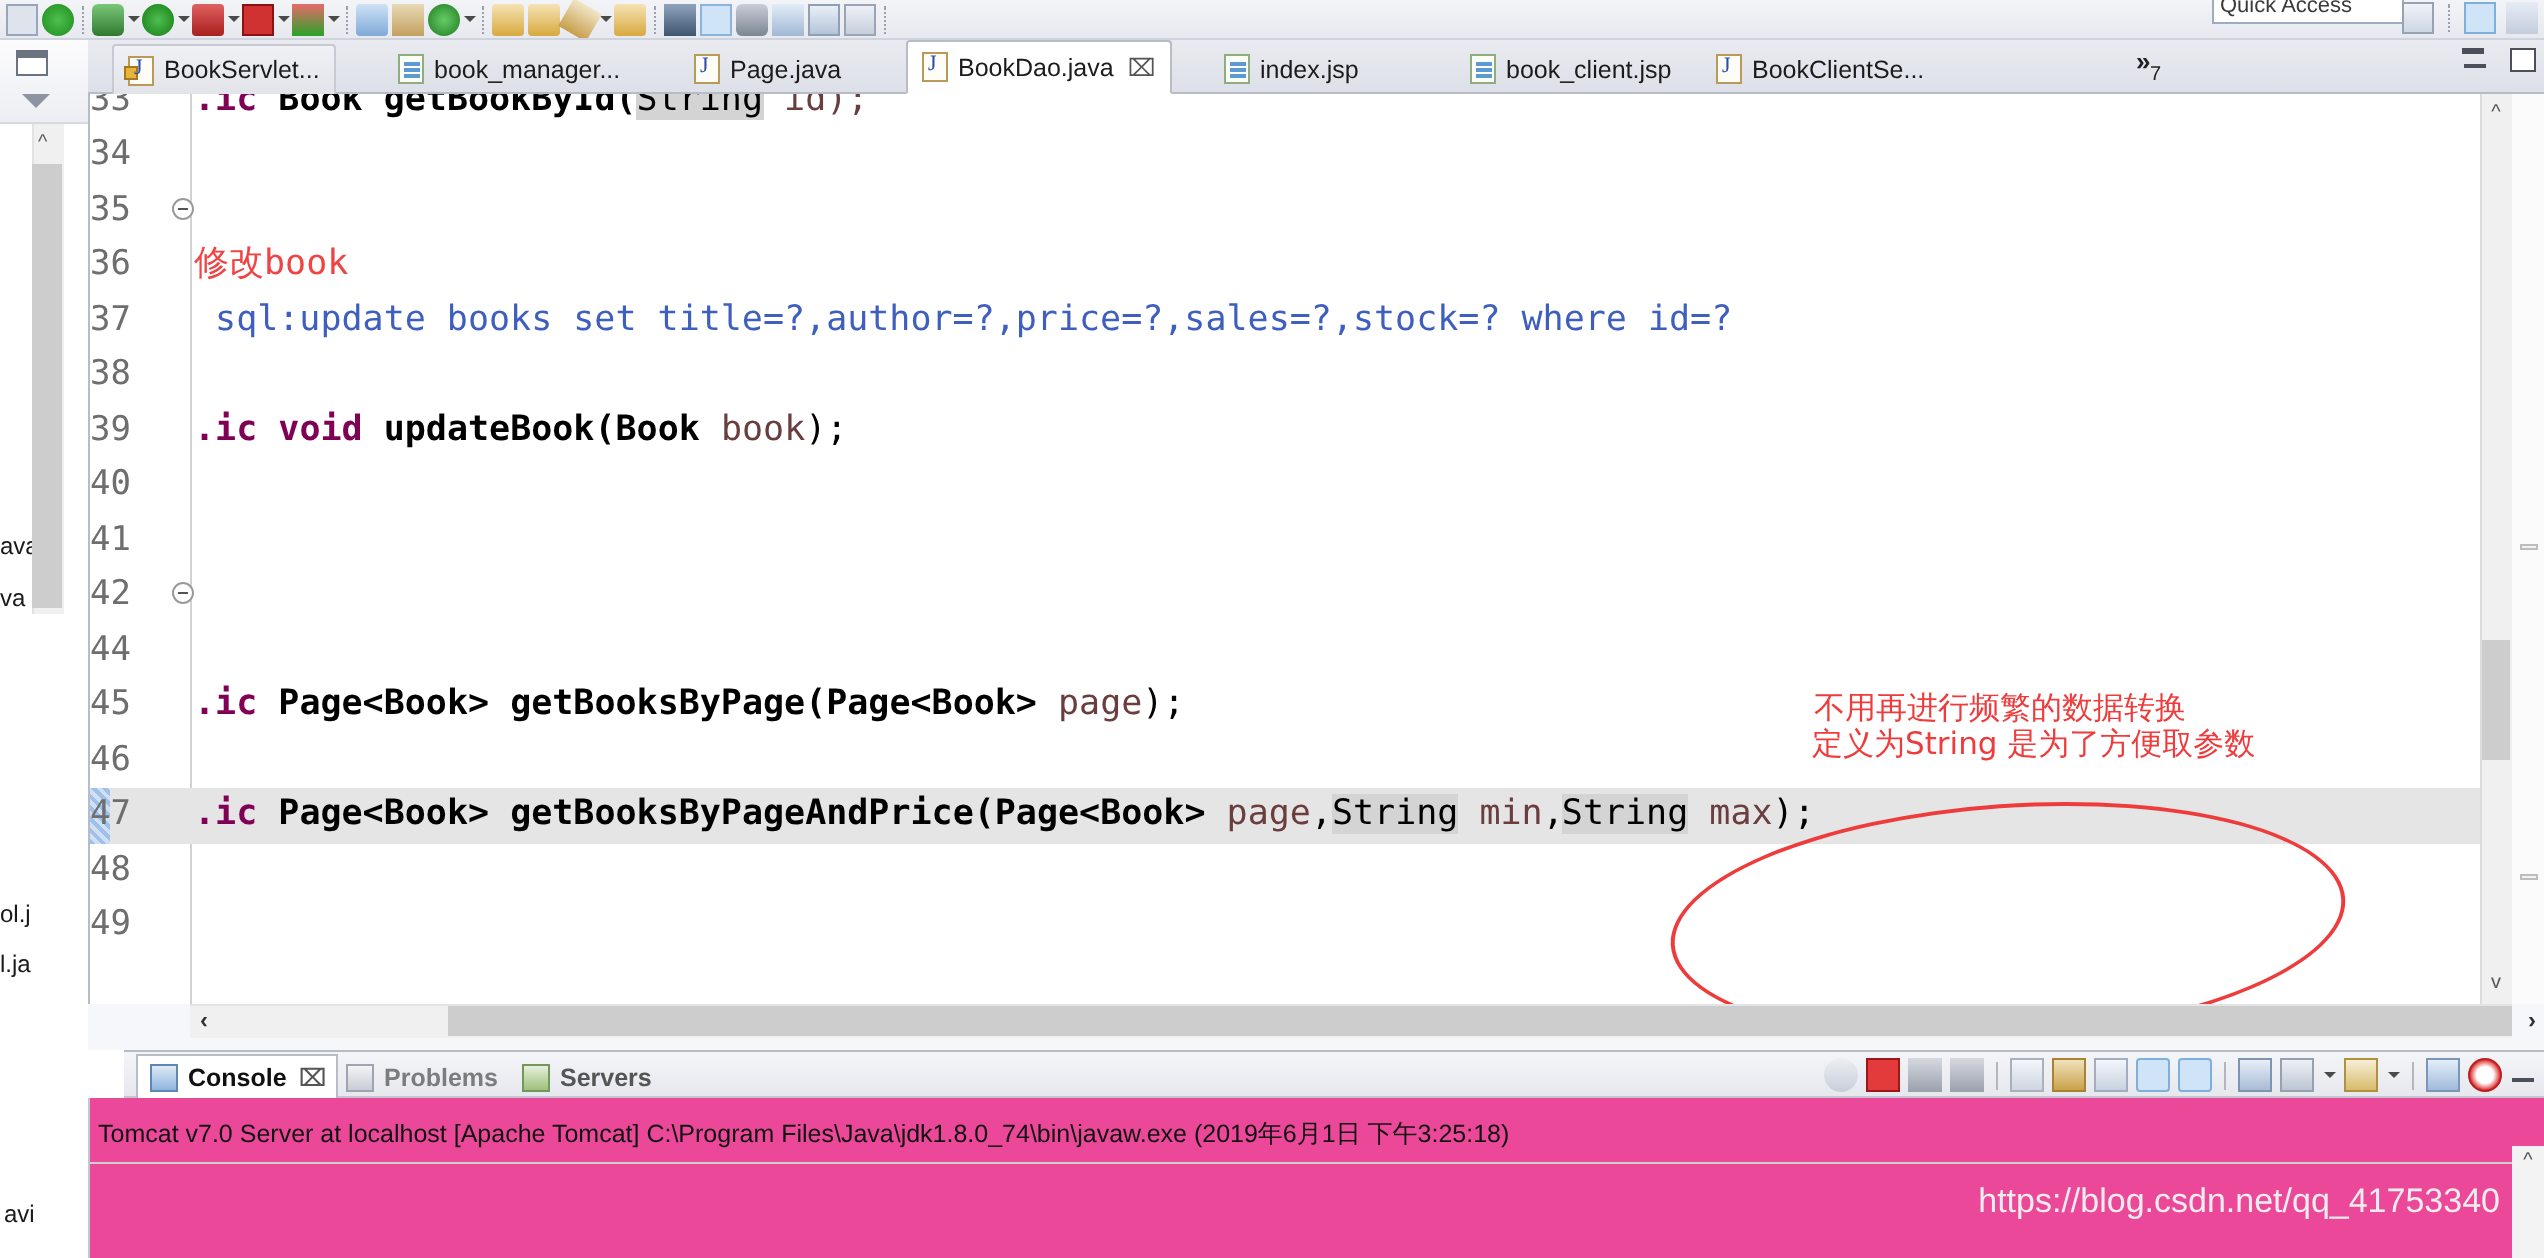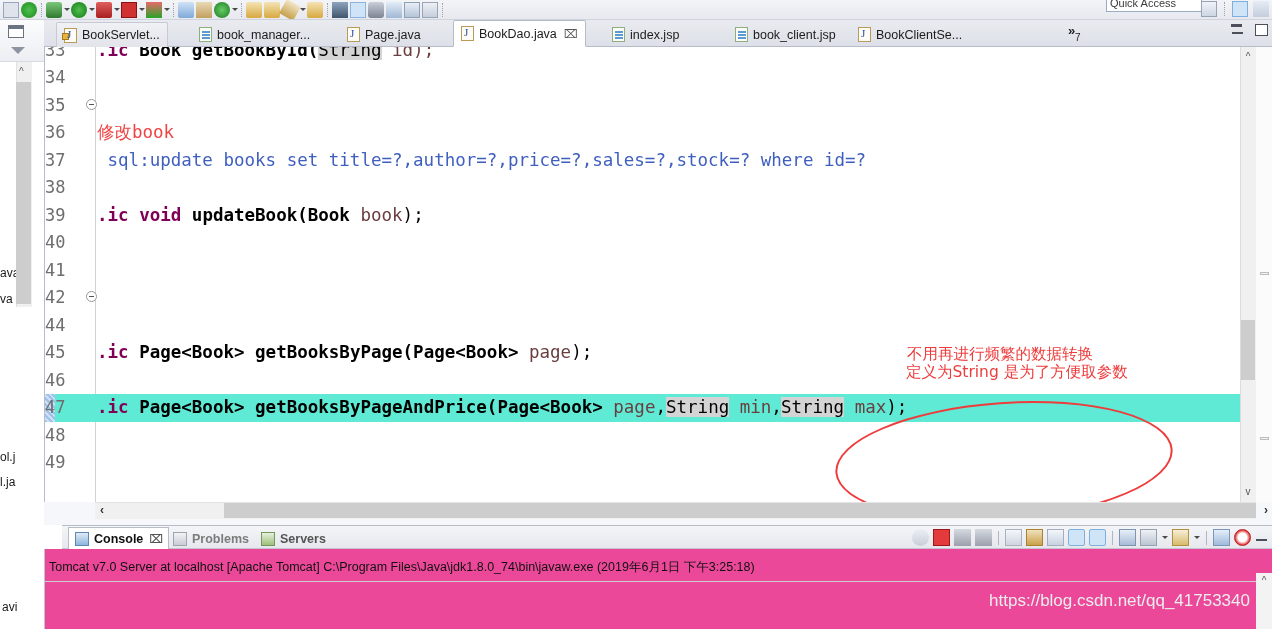--- a/index.html
+++ b/index.html
@@ -225,21 +225,21 @@
     background: #fff;
   }
   .cl .fold::after {
     content: ""; position: absolute; left: 2px; top: 4px;
     width: 5px; height: 1px; background: #555;
   }
   .cl .txt {
     position: absolute; left: 52px; top: 0;
     white-space: pre;
   }
-  .cl.current { background: #5eead4; }
+  .cl.current { background: #e5e5e5; }
   .cl.current .numbg {
     position: absolute; left: 0; top: 0; width: 10px; height: 27.5px;
     background: repeating-linear-gradient(45deg,#9fc0e8 0 2px,#cfe0f5 2px 4px);
   }
   .kw { color: #7f0055; font-weight: bold; }
   .cmt { color: #3f5fbf; }
   .cmt-b { color: #ef4444; font-weight: normal; }
   .typ { color: #000000; font-weight: bold; }
   .prm { color: #6a3e3e; }
   .pun { color: #000000; }

